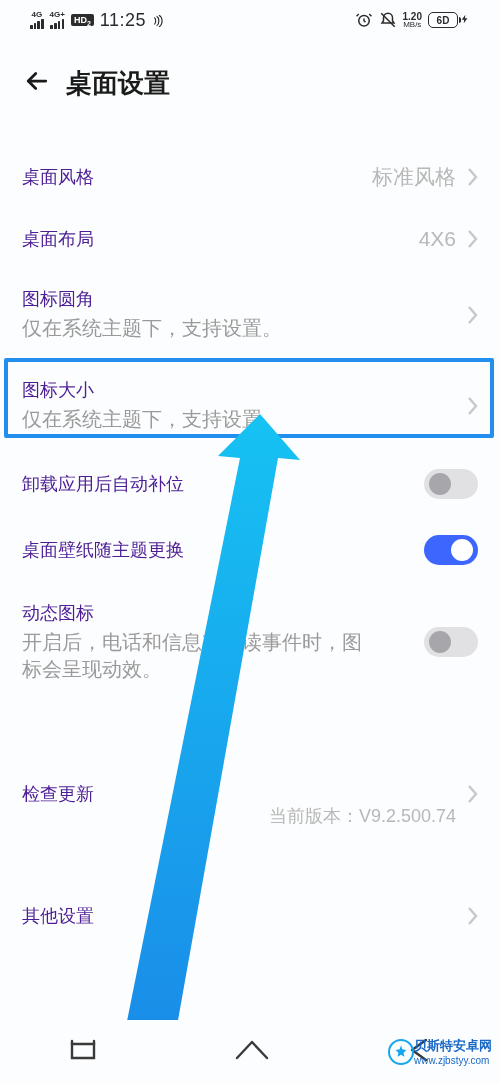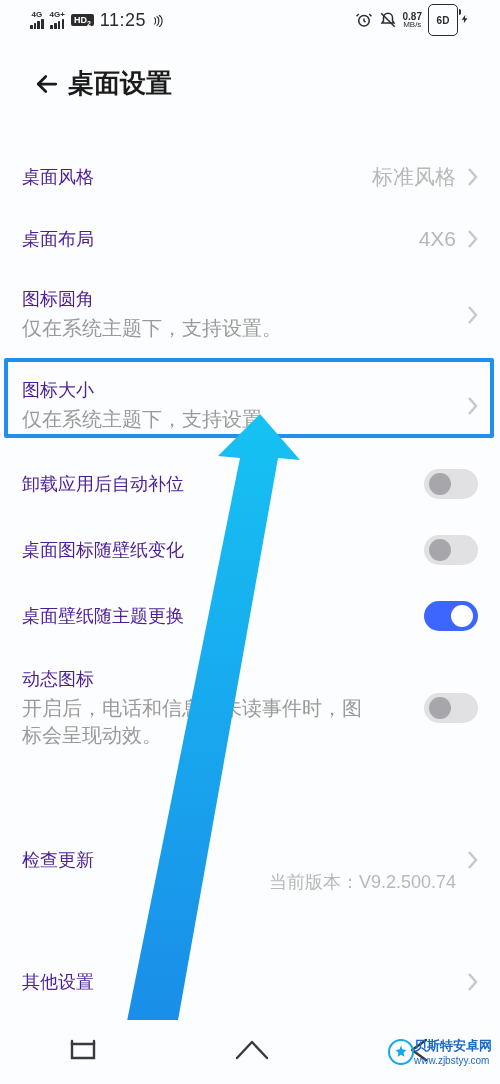--- a/index.html
+++ b/index.html
@@ -31,26 +31,26 @@
   .sig-wrap .lbl { font-size:8px; font-weight:600; }
   .hd-badge { background:#2c2c2c; color:#fff; font-size:9px; font-weight:700; padding:1px 3px; border-radius:2px; display:flex; align-items:flex-end;}
   .hd-badge .sub{font-size:7px; position:relative; top:2px;}
   .clock { font-size:18px; font-weight:500; letter-spacing:0.5px;}
   .nfc-ic { width:12px; height:12px; }
   .alarm-ic, .mute-ic { width:18px; height:18px; }
   .speed { display:flex; flex-direction:column; align-items:center; line-height:0.9; }
   .speed .n{font-size:10px;font-weight:600;}
   .speed .u{font-size:8px;}
   .batt-wrap{display:flex;align-items:center;}
-  .batt{border:1.5px solid #2c2c2c;border-radius:5px;width:30px;height:32px;display:flex;align-items:center;justify-content:center;font-size:10px;font-weight:600;position:relative;}
+  .batt{border:1.5px solid #2c2c2c;border-radius:5px;width:30px;height:16px;display:flex;align-items:center;justify-content:center;font-size:10px;font-weight:600;position:relative;}
   .batt::after{content:"";position:absolute;right:-3.5px;top:4px;width:2px;height:6px;background:#2c2c2c;border-radius:0 2px 2px 0;}
   .bolt{font-size:14px;margin-left:2px;}
 
   
-  .header { display:flex; align-items:center; gap:6px; padding: 26px 32px 20px; }
+  .header { display:flex; gap:14px; padding: 26px 22px 20px; }
   .back-arrow { width:30px; height:30px; display:flex; align-items:center; justify-content:center; }
   .header-title { font-size:26px; font-weight:600; }
 
   
   .list { padding: 24px 0 0 0; }
   .row {
     padding: 18px 22px;
     display:flex;
     align-items:center;
     justify-content:space-between;
@@ -139,21 +139,21 @@
           <path d="M19 4l3 3"></path>
       </svg>
     </span>
     <span class="mute-ic">
       <svg viewBox="0 0 24 24" width="18" height="18" fill="none" stroke="#2c2c2c" stroke-width="2">
         <path d="M12 3a6 6 0 0 0-6 6v4l-2 3h16l-2-3V9a6 6 0 0 0-6-6z"></path>
           <path d="M3 3l18 18"></path>
       </svg>
     </span>
     <div class="speed">
-      <span class="n">0.87</span>
+      <span class="n">1.20</span>
       <span class="u">MB/s</span>
     </div>
     <div class="batt-wrap">
       <div class="batt">
           <span>6D</span>
         </div>
       <span class="bolt">
         <svg viewBox="0 0 24 24" width="10" height="14" fill="#2c2c2c">
             <path d="M13 2L4 14h6l-1 8 9-12h-6z"></path>
           </svg>
@@ -234,30 +234,20 @@
     <div class="left">
         <span class="label">卸载应用后自动补位</span>
       </div>
     <div class="right">
       <div class="toggle off">
           <div class="knob"></div>
         </div>
     </div>
   </div>
 
-  <div class="row">
-    <div class="left">
-        <span class="label">桌面图标随壁纸变化</span>
-      </div>
-    <div class="right">
-      <div class="toggle off">
-          <div class="knob"></div>
-        </div>
-    </div>
-  </div>
 
   <div class="row">
     <div class="left">
         <span class="label">桌面壁纸随主题更换</span>
       </div>
     <div class="right">
       <div class="toggle on">
           <div class="knob"></div>
         </div>
     </div>

